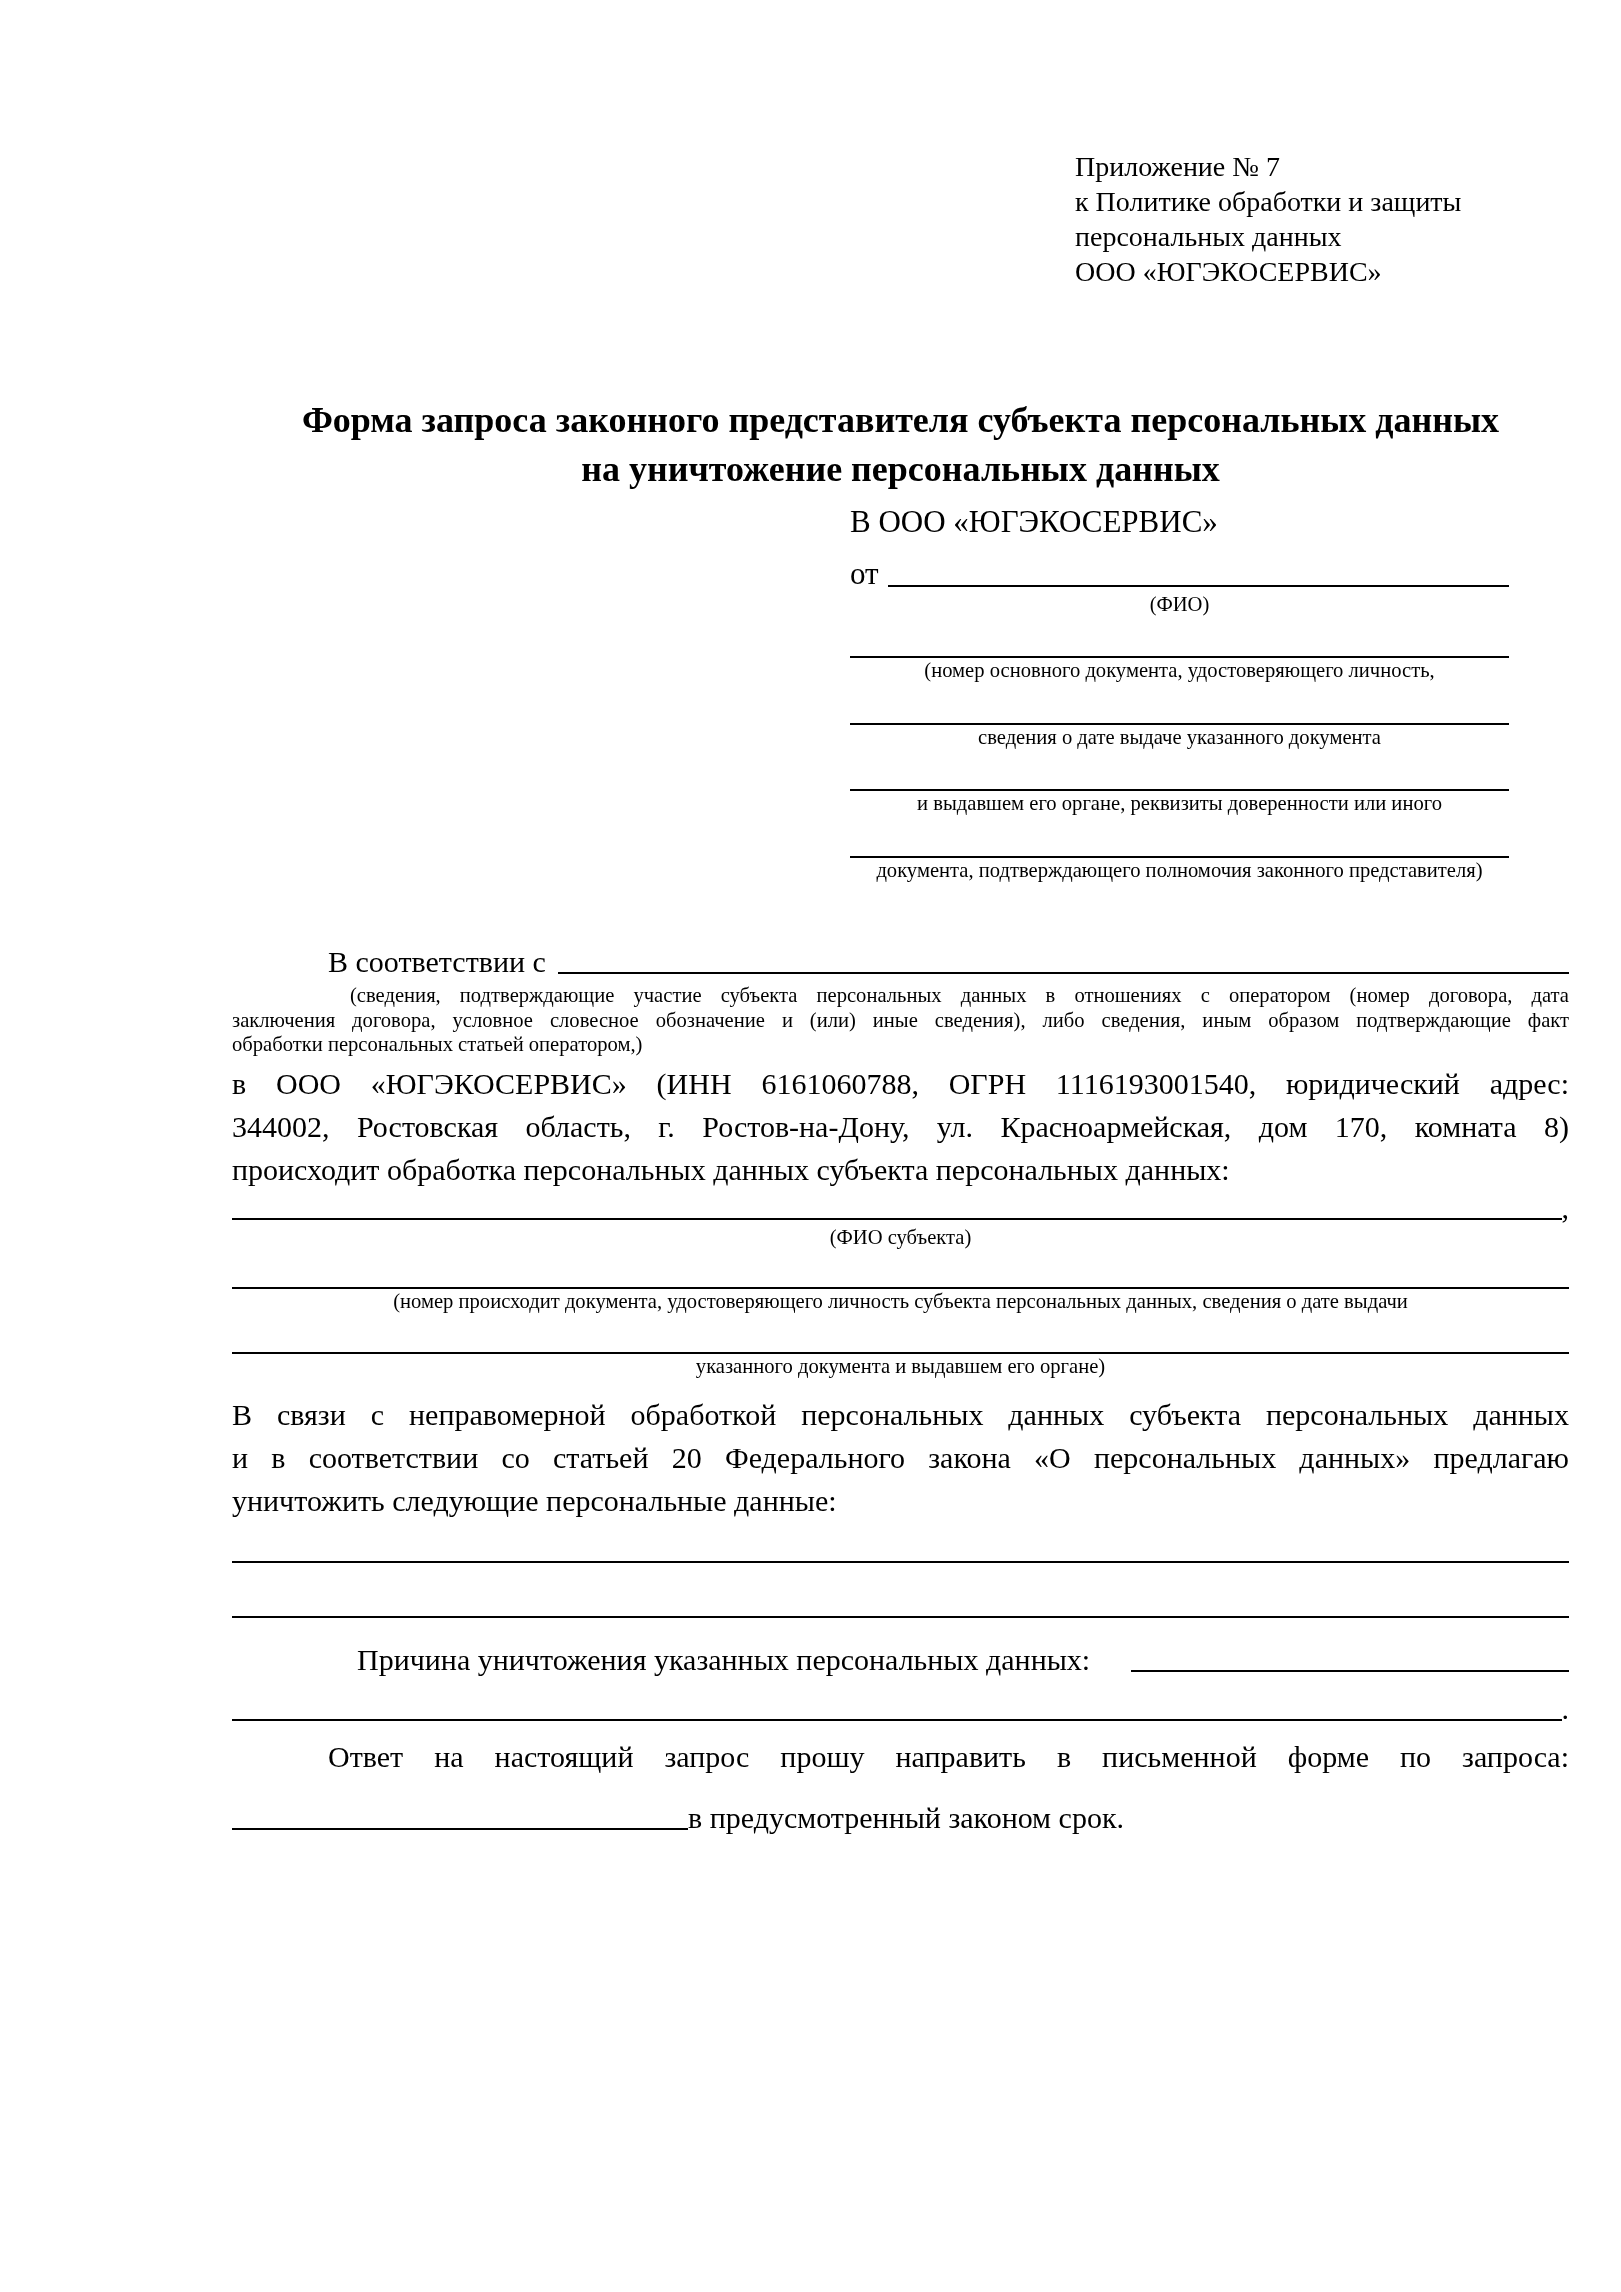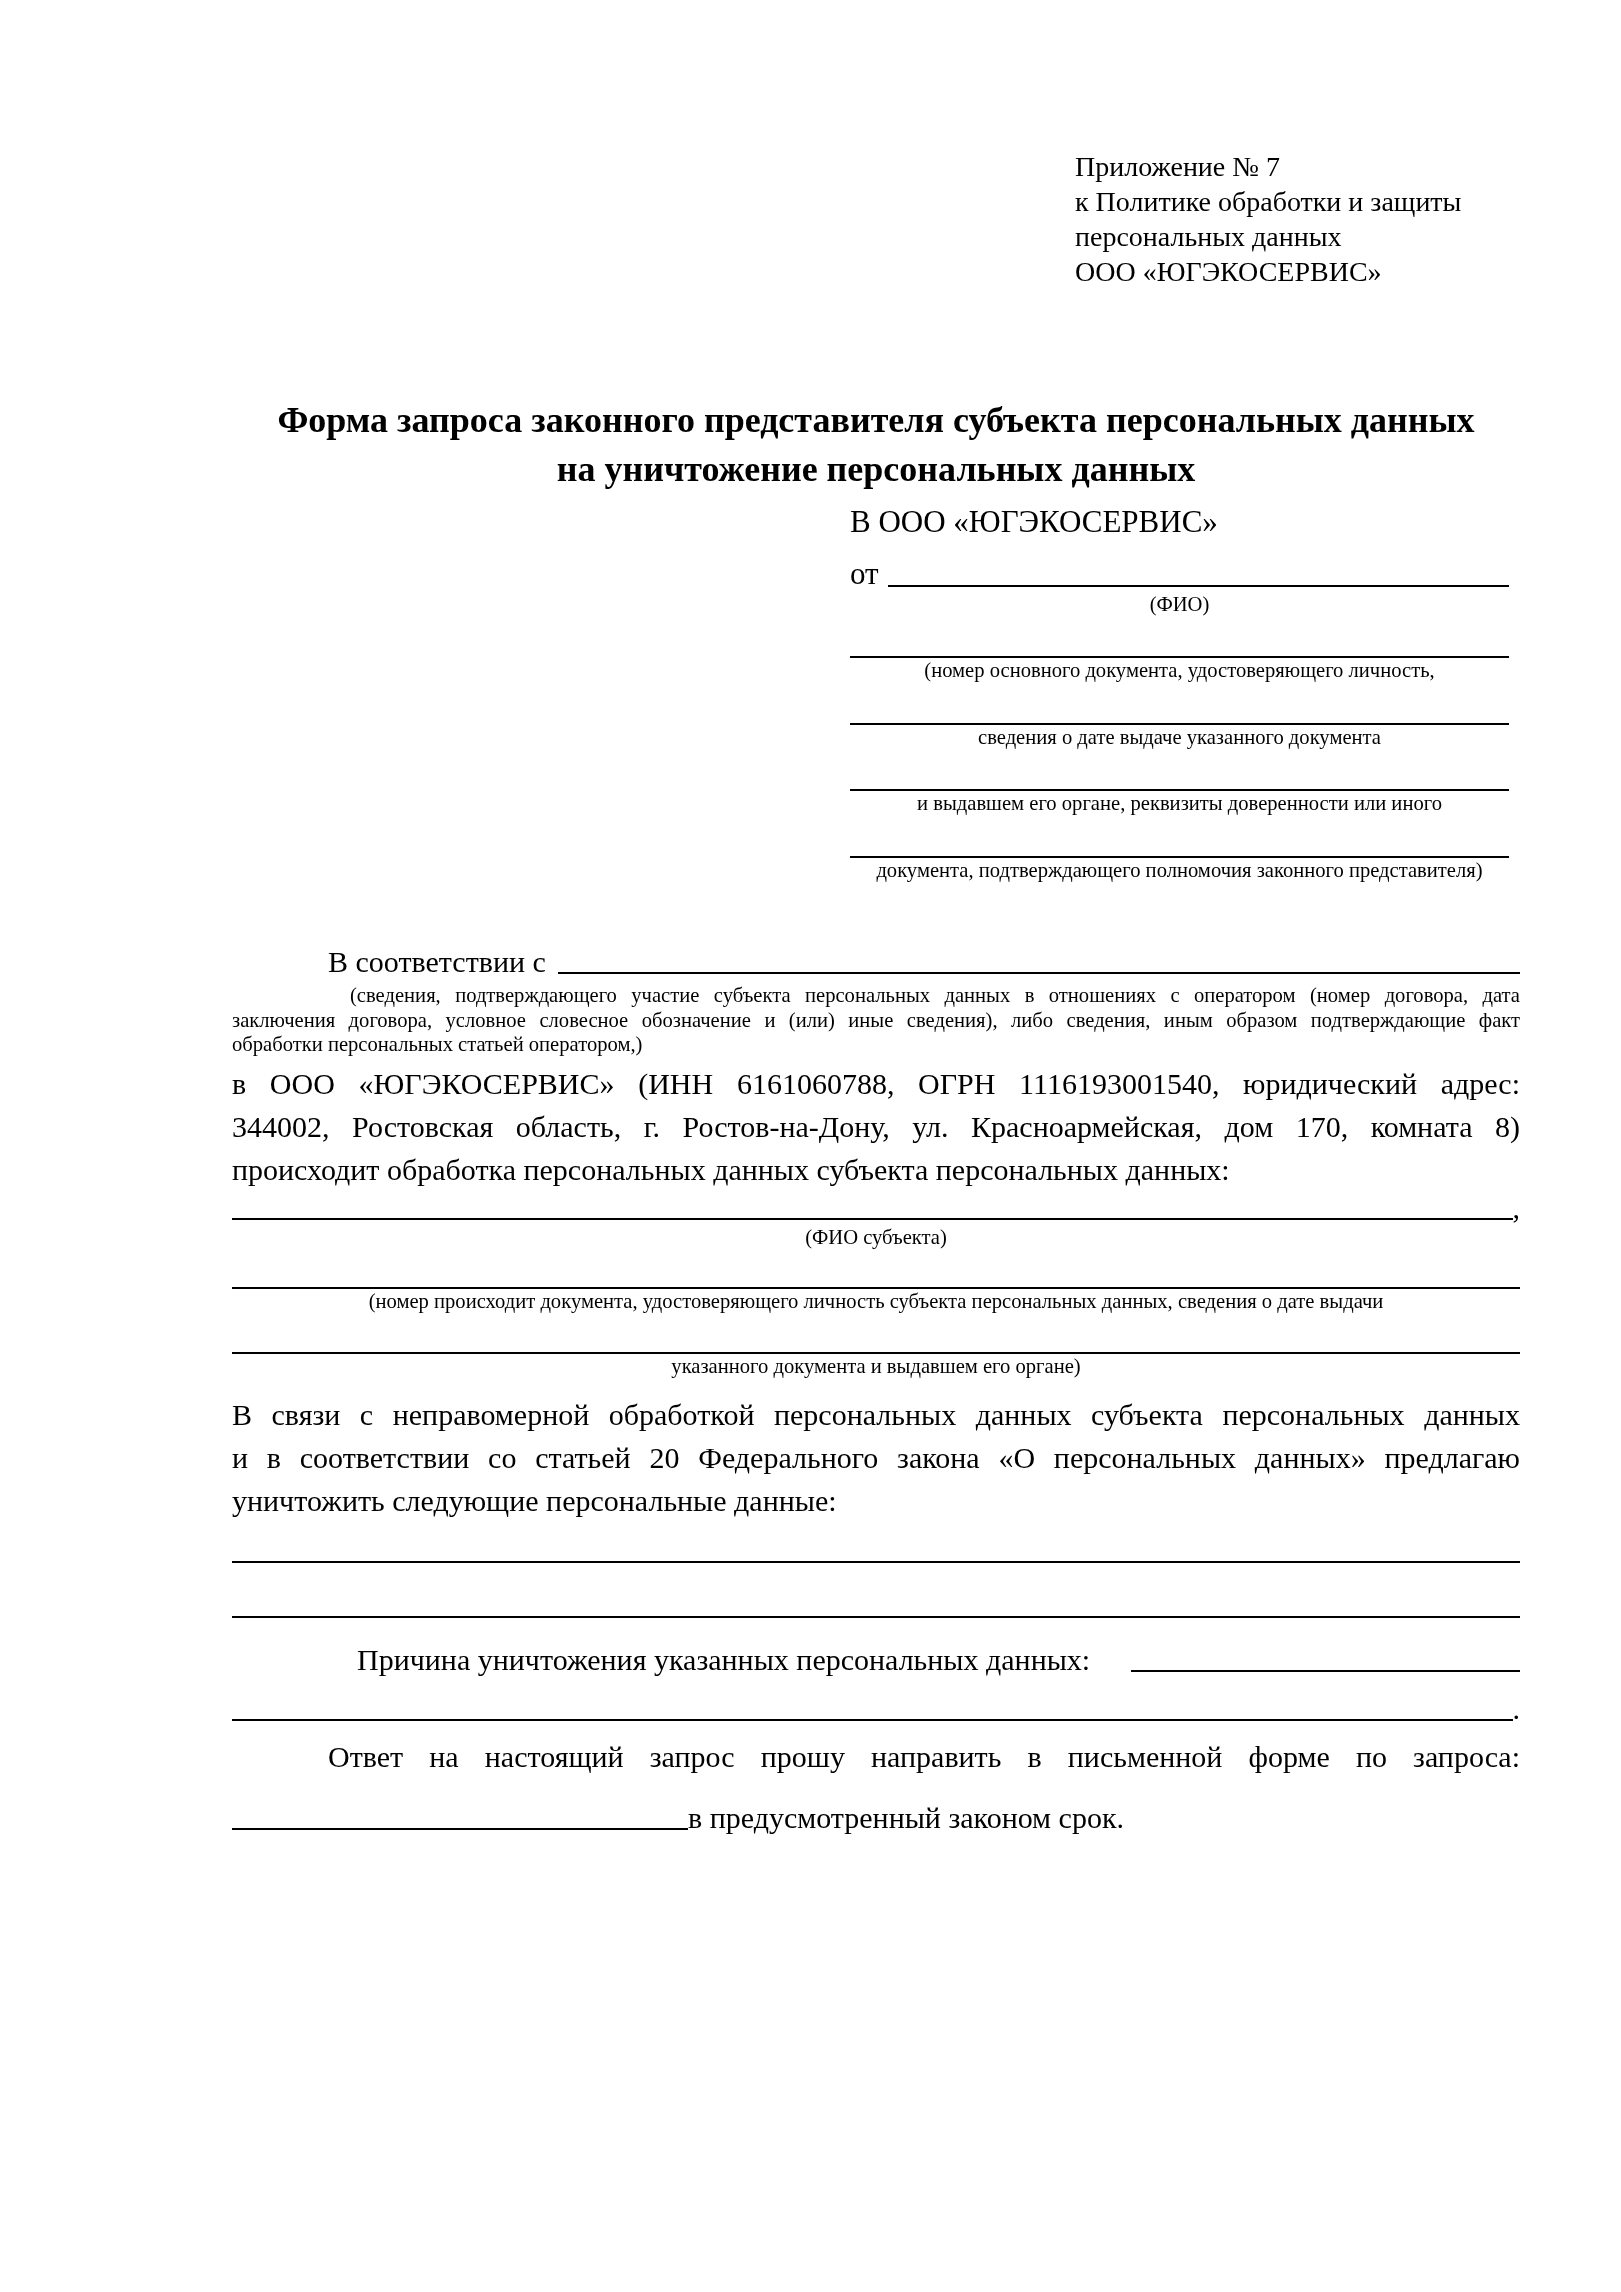--- a/index.html
+++ b/index.html
@@ -5,21 +5,21 @@
   * { margin:0; padding:0; box-sizing:border-box; }
   html, body { background:#ffffff; }
   .page {
     position:relative;
     width:1621px; height:1837px;
     background:#ffffff;
     color:#000;
     font-family:"Liberation Serif","DejaVu Serif",serif;
     overflow:hidden;
   }
-  .content { padding:0 101px 0 232px; }
+  .content { padding:0 52px 0 232px; }
 
   
   .appendix { position:absolute; left:1075px; top:149px; font-size:28px; line-height:35px; }
 
   
   .title { padding-top:396px; text-align:center; font-weight:bold; font-size:36px; line-height:49px; }
 
   
   .recipient { margin-left:618px; width:659px; margin-top:7.8px; font-size:31px; }
   .recipient .to { line-height:39px; }
@@ -110,21 +110,21 @@
 
     <div class="body">
 
       <div class="flexrow accordance">
         <span class="ind98"></span>
         <span>В соответствии с</span>
         <span class="rule fill rule-pad"></span>
       </div>
 
       <div class="note">
-        <div class="nline jline first">(сведения, подтверждающего участие субъекта персональных данных в отношениях с оператором (номер договора, дата</div>
+        <div class="nline jline first">(сведения, подтверждающие участие субъекта персональных данных в отношениях с оператором (номер договора, дата</div>
         <div class="nline jline">заключения договора, условное словесное обозначение и (или) иные сведения), либо сведения, иным образом подтверждающие факт</div>
         <div class="nline">обработки персональных статьей оператором,)</div>
       </div>
 
       <div class="op-para">
         <div class="bline jline">в ООО «ЮГЭКОСЕРВИС» (ИНН 6161060788, ОГРН 1116193001540, юридический адрес:</div>
         <div class="bline jline">344002, Ростовская область, г. Ростов-на-Дону, ул. Красноармейская, дом 170, комната 8)</div>
         <div class="bline">происходит обработка персональных данных субъекта персональных данных:</div>
       </div>
 

